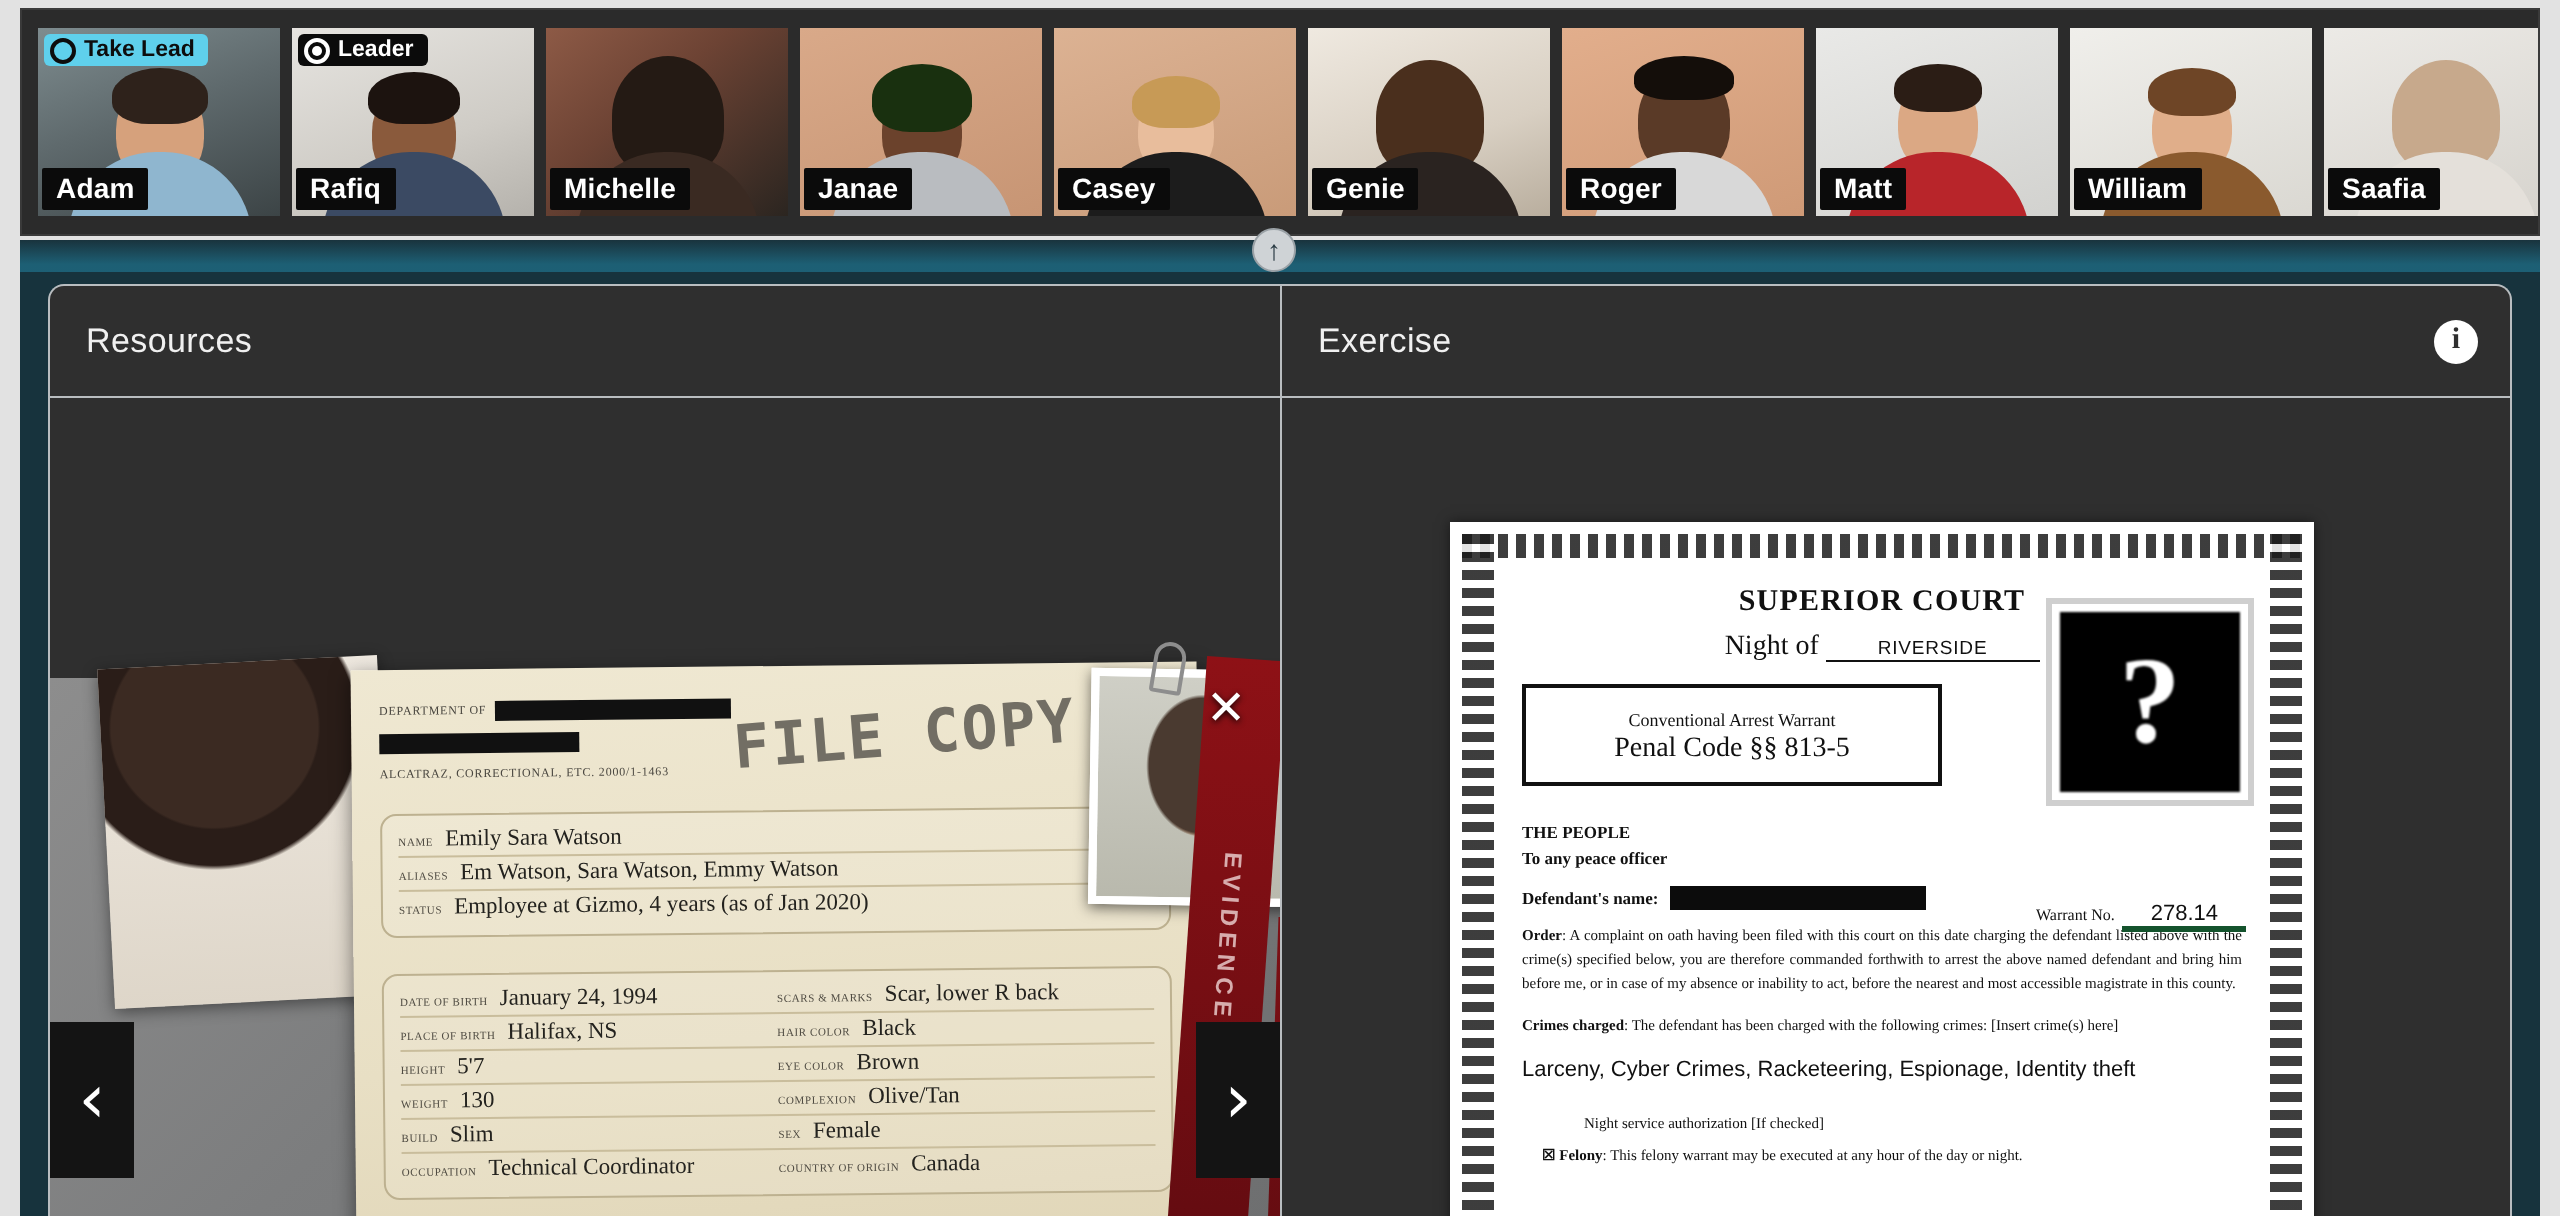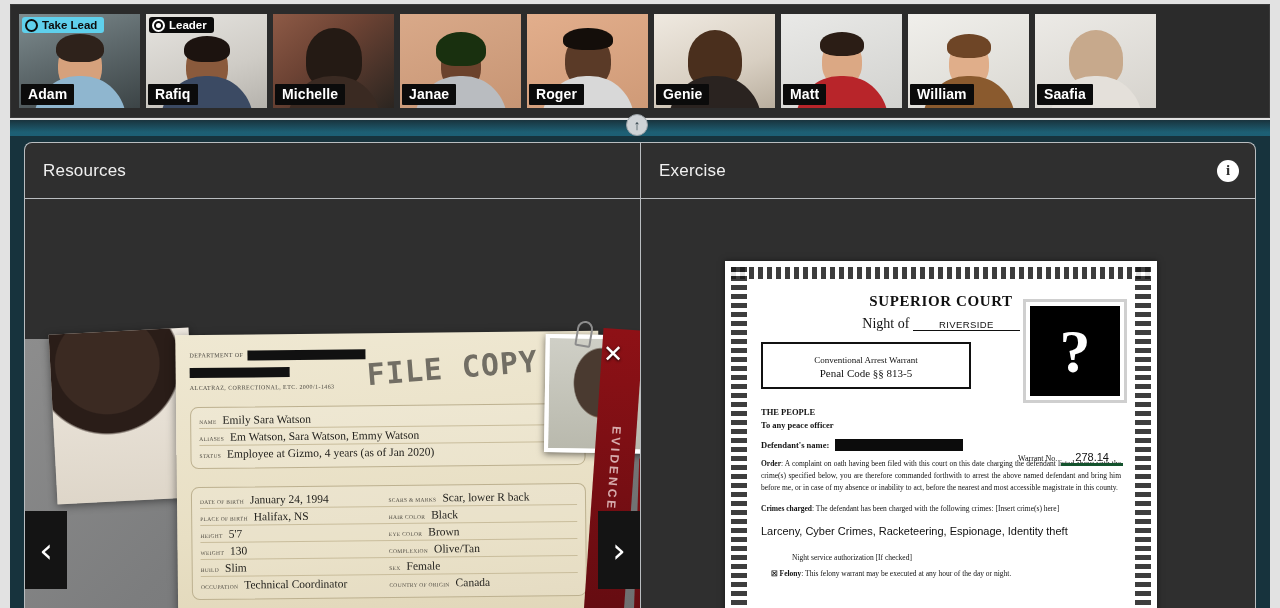--- a/index.html
+++ b/index.html
@@ -229,21 +229,21 @@
   }
   .w-court { text-align:center; font-weight:bold; font-size: 15px; letter-spacing:.6px; margin-top:4px;}
   .w-county { text-align:center; font-size: 14px; margin-top: 6px; }
   .w-county u { text-decoration:none; border-bottom:1px solid #111; padding: 0 26px; font-family:"Liberation Sans",sans-serif; font-size:9.5px; letter-spacing:.4px;}
   .w-box {
     border:2px solid #111; margin: 10px 16px 0 0; padding: 7px 4px 8px 4px; text-align:center;
     width: 210px;
   }
   .w-box .t1 { font-weight:bold; font-size: 20px; letter-spacing:.5px; }
   .w-box .t2 { font-size: 9px; margin-top: 4px; }
-  .w-box .t3 { font-size: 11px; margin-top: 2px; }
+  .w-box .t3 { font-size: 14px; margin-top: 2px; }
   .q-badge {
     position:absolute; right: 2px; top: 16px; width: 104px; height: 104px;
     background:#fff; border:3px solid #cfcfcf; padding:4px;
   }
   .q-badge .inner {
     width:100%; height:100%; background:#000;
     display:flex; align-items:center; justify-content:center;
     color:#fff; font-size: 62px; font-weight:bold; font-family:"Liberation Serif",serif;
     filter: blur(.4px);
   }
@@ -313,39 +313,48 @@
     <div class="tile">
       <div class="face">
         <div class="bg" style="background:linear-gradient(160deg,#d9a989 0%,#c79574 100%)"></div>
         <div class="head" style="top:28px;width:40px;height:48px;background:#6b422c"></div>
         <div class="hair" style="top:18px;width:50px;height:34px;background:#19300f"></div>
         <div class="body" style="background:#b9bcc0"></div>
       </div>
       <div class="name">Janae</div>
     </div>
 
+    <div class="tile">
+      <div class="face">
+        <div class="bg" style="background:linear-gradient(160deg,#dcb293 0%,#c99b79 100%)"></div>
+        <div class="head" style="top:30px;width:38px;height:44px;background:#e8bd9c"></div>
+        <div class="hair" style="top:24px;width:44px;height:26px;background:#c79a56"></div>
+        <div class="body" style="background:#1c1c1c"></div>
+      </div>
+      <div class="name">Casey</div>
+    </div>
+
+    <div class="tile">
+      <div class="face">
+        <div class="bg" style="background:linear-gradient(160deg,#efe9e0 0%,#d8cfc2 60%,#b9ae9e 100%)"></div>
+        <div class="head" style="top:24px;width:42px;height:50px;background:#e8bd9c"></div>
+        <div class="hair" style="top:16px;width:54px;height:58px;background:#4a2f1d"></div>
+        <div class="body" style="background:#2a2320"></div>
+      </div>
+      <div class="name">Genie</div>
+    </div>
 
     <div class="tile">
       <div class="face">
         <div class="bg" style="background:linear-gradient(160deg,#e2ae8c 0%,#cf9a77 100%)"></div>
         <div class="head" style="top:20px;width:46px;height:54px;background:#5a3a27"></div>
         <div class="hair" style="top:14px;width:50px;height:22px;background:#140e0a"></div>
         <div class="body" style="background:#d8d8d8"></div>
       </div>
       <div class="name">Roger</div>
-    </div>
-
-    <div class="tile">
-      <div class="face">
-        <div class="bg" style="background:linear-gradient(160deg,#efe9e0 0%,#d8cfc2 60%,#b9ae9e 100%)"></div>
-        <div class="head" style="top:24px;width:42px;height:50px;background:#e8bd9c"></div>
-        <div class="hair" style="top:16px;width:54px;height:58px;background:#4a2f1d"></div>
-        <div class="body" style="background:#2a2320"></div>
-      </div>
-      <div class="name">Genie</div>
     </div>
 
     <div class="tile">
       <div class="face">
         <div class="bg" style="background:linear-gradient(160deg,#e9e9e7 0%,#d2d2cf 100%)"></div>
         <div class="head" style="top:24px;width:40px;height:48px;background:#dba884"></div>
         <div class="hair" style="top:18px;width:44px;height:24px;background:#2b1d15"></div>
         <div class="body" style="background:#b8252a"></div>
       </div>
       <div class="name">Matt</div>

